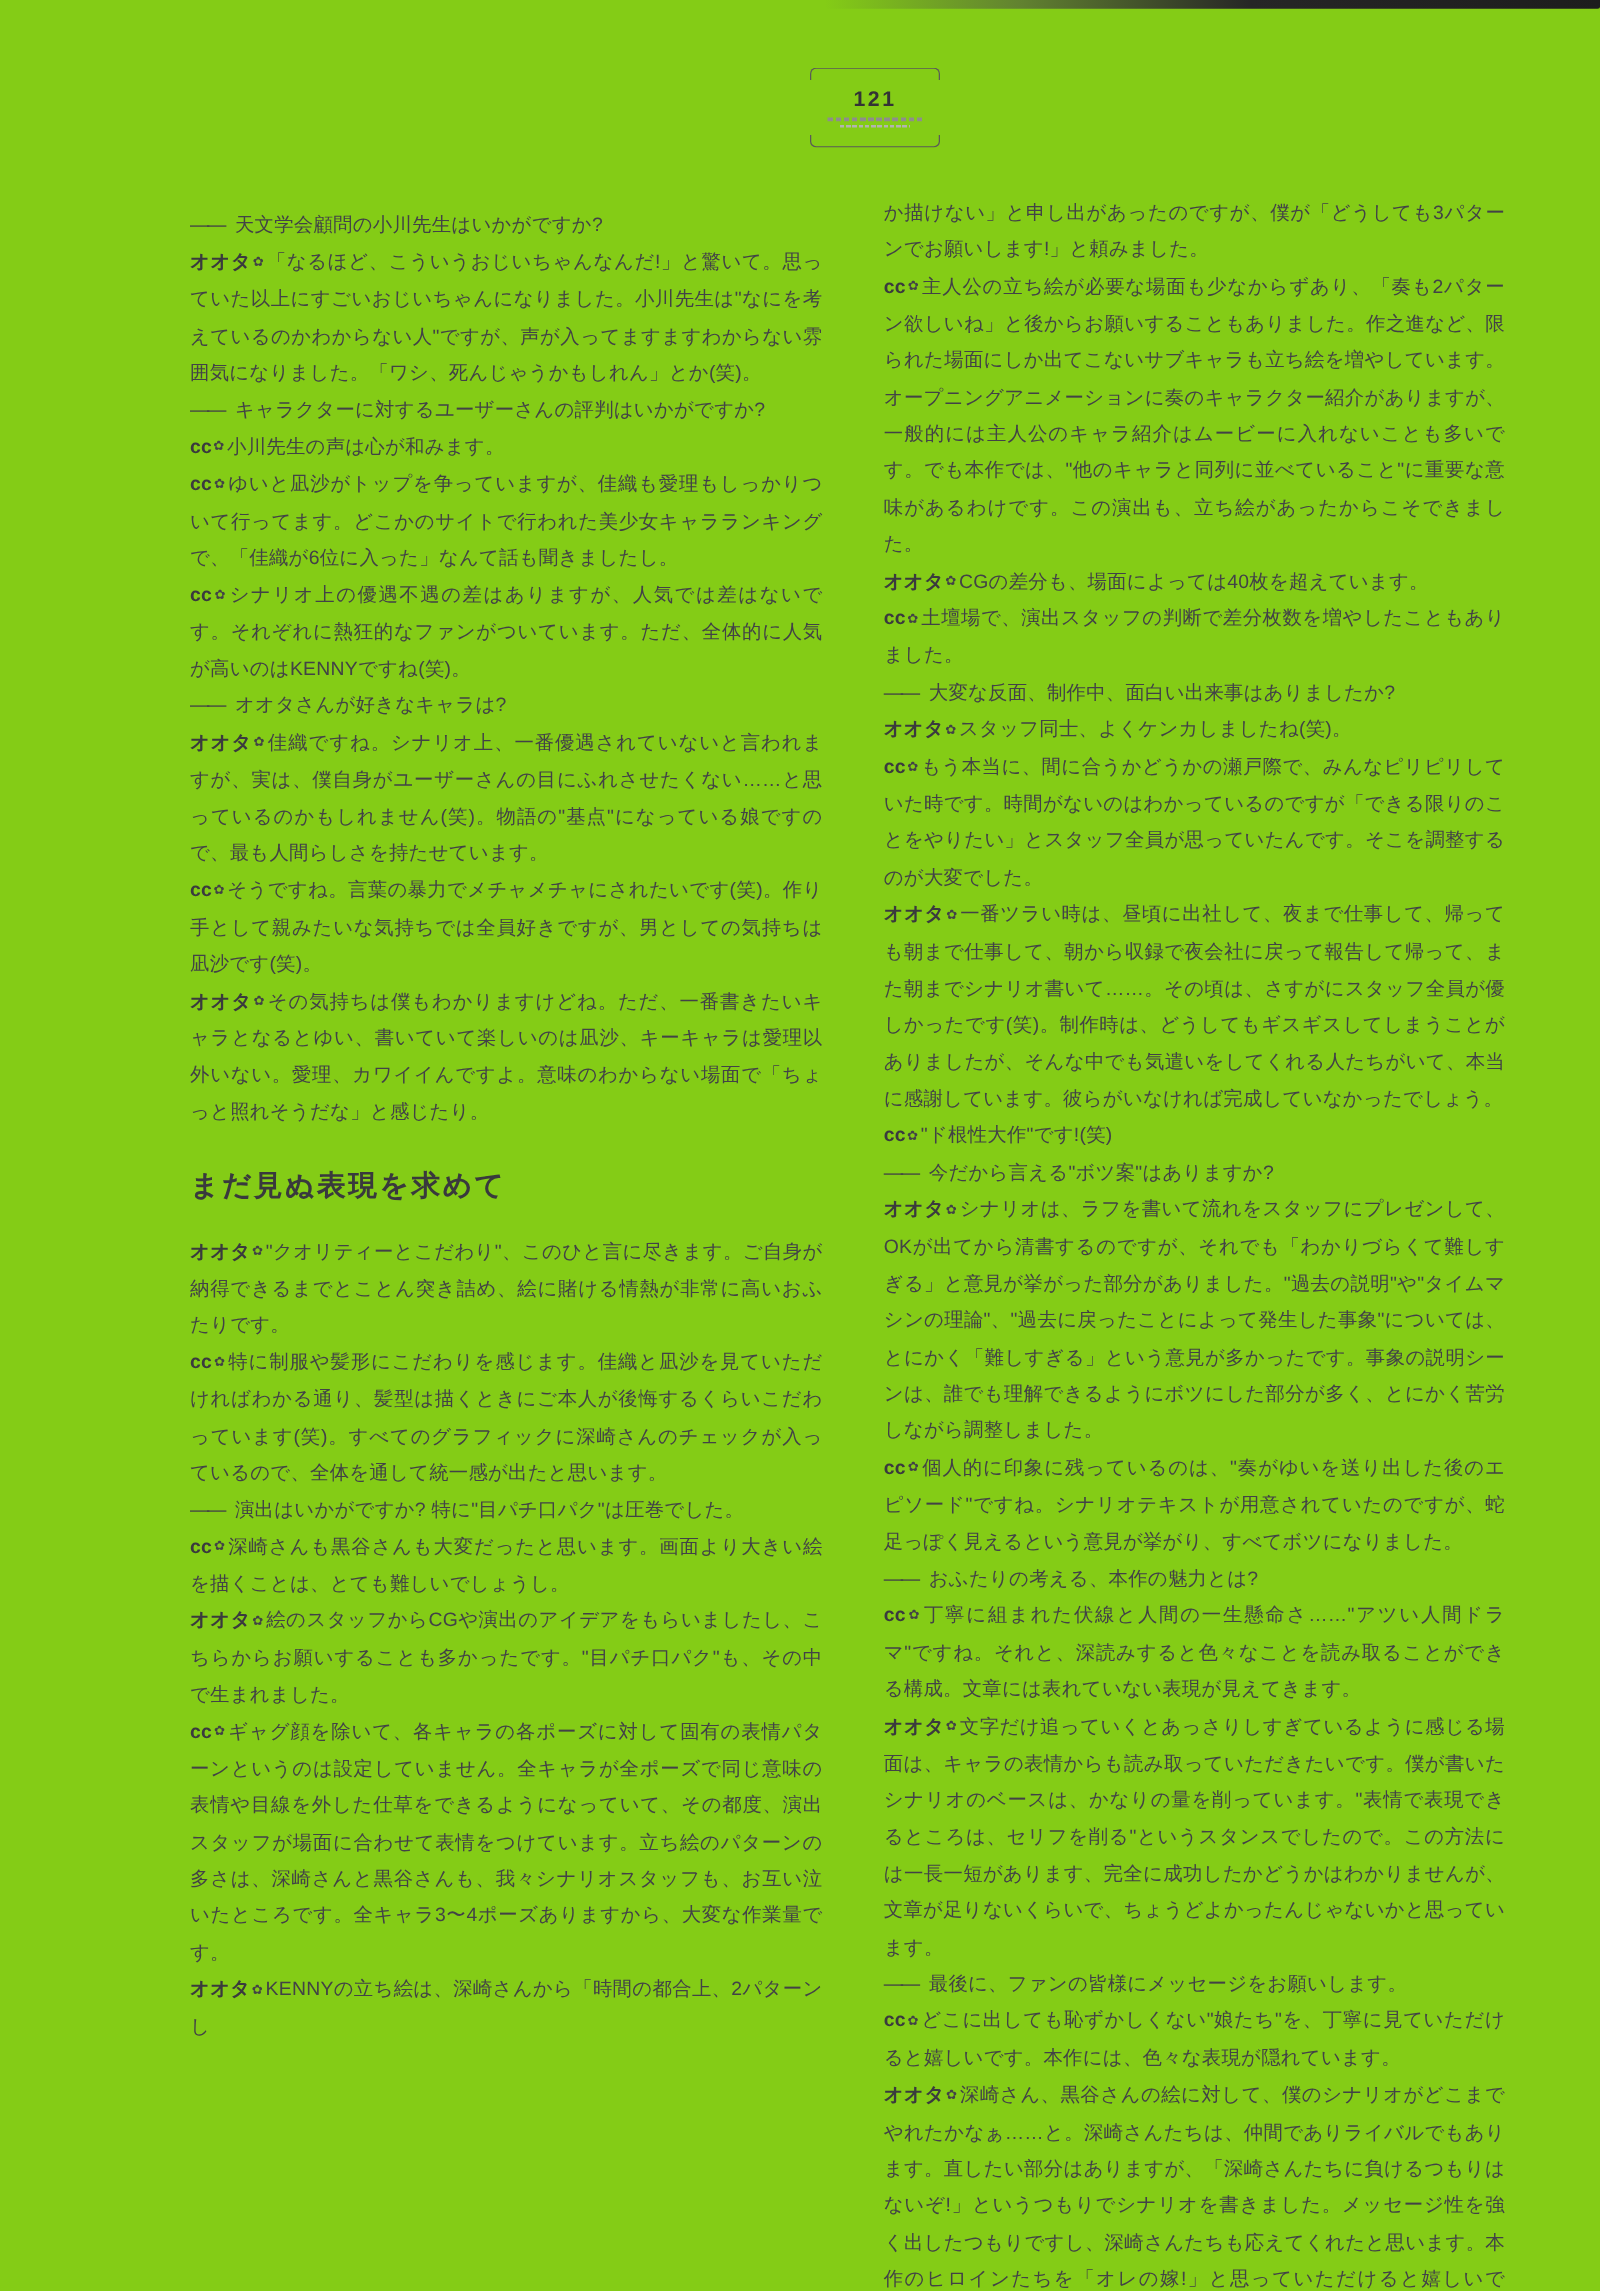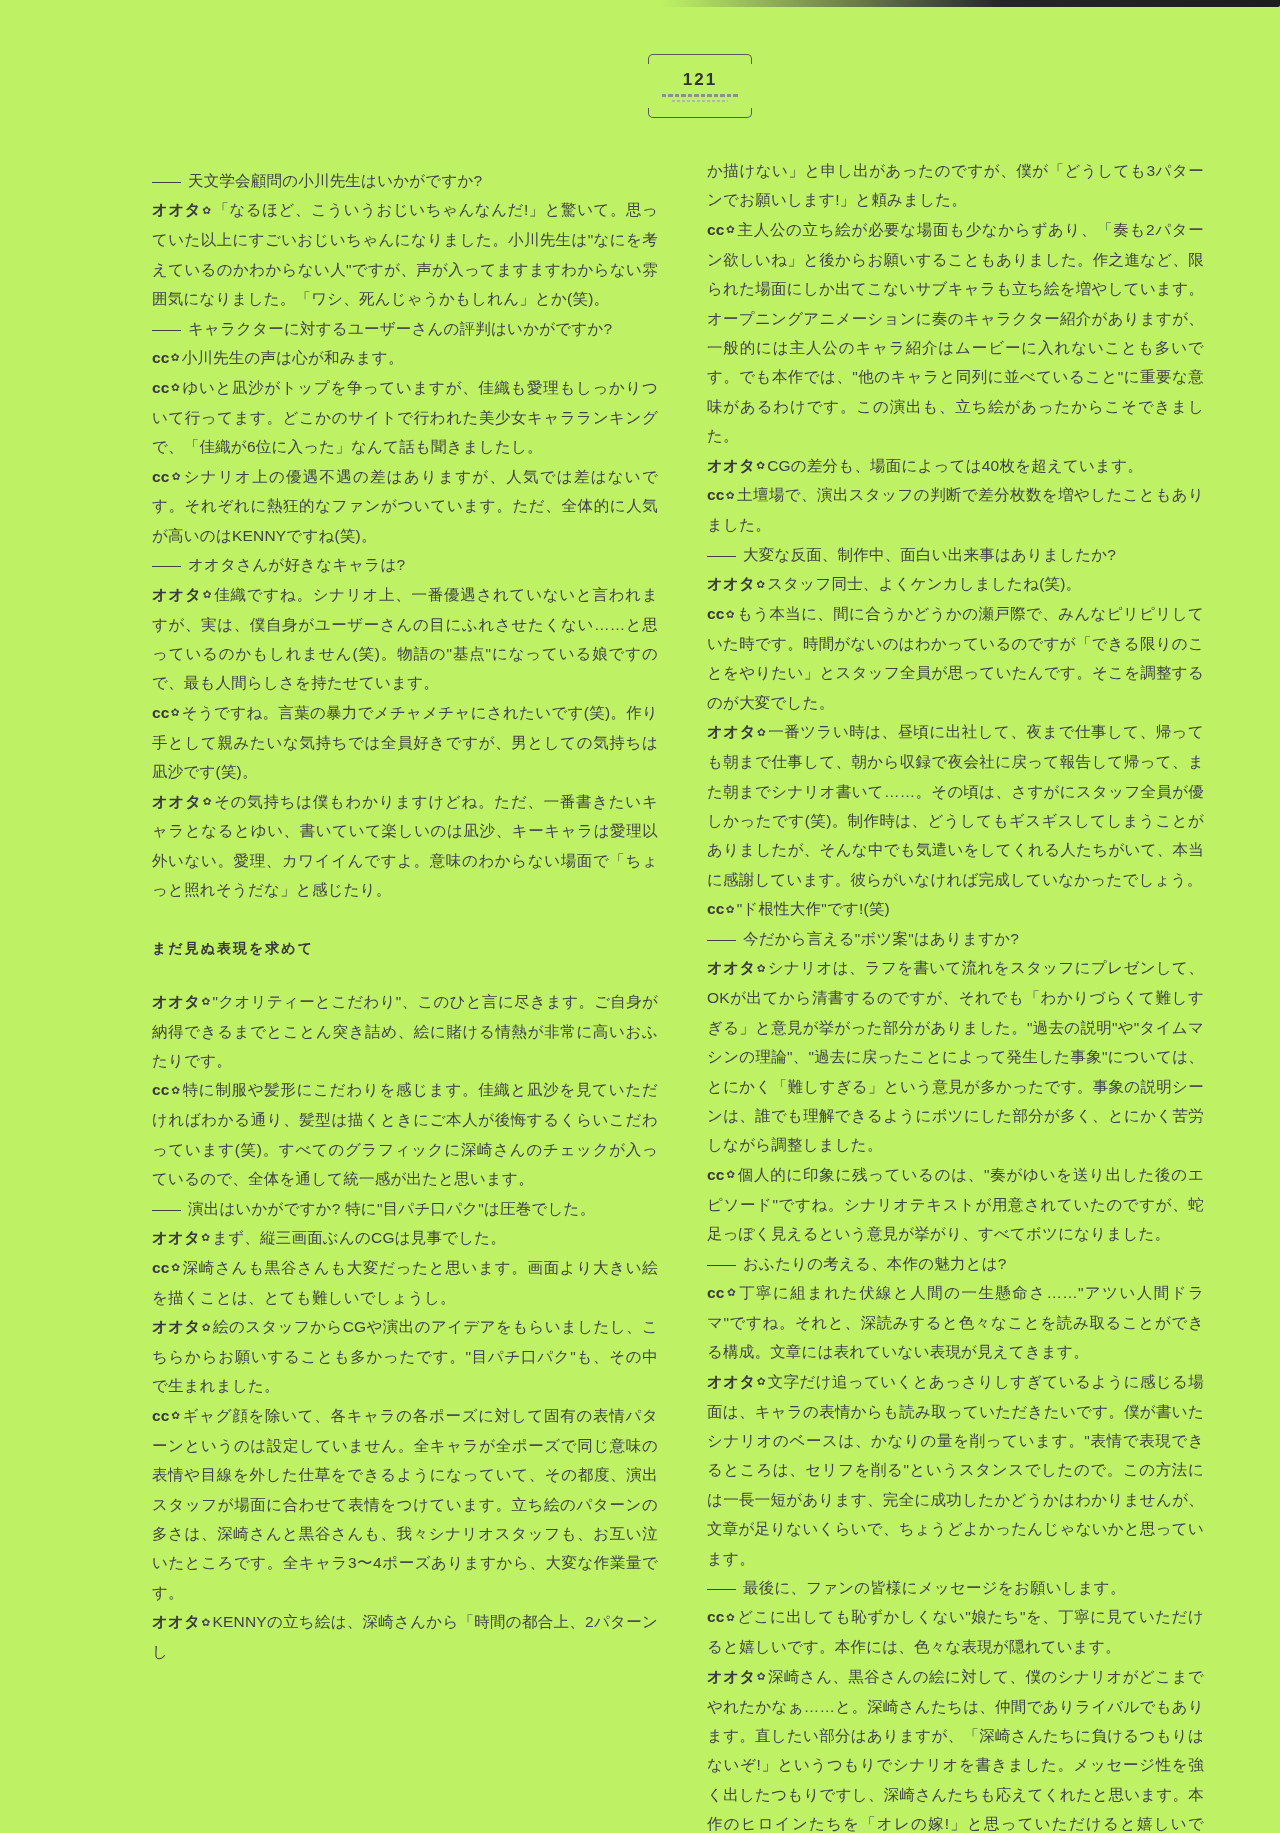--- a/index.html
+++ b/index.html
@@ -1,20 +1,20 @@
 <!DOCTYPE html>
 <html lang="ja"><head>
 <meta charset="utf-8">
 <style>
   html,body{margin:0;padding:0;background:#e8e8e6;}
   .page{
     position:relative;
     width:1280px;height:1833px;
     margin:0 auto;
-    background:#bef264;
+    background:#84cc16;
     overflow:hidden;
     font-family:"Liberation Sans","DejaVu Sans",sans-serif;
   }
   
   .scan-edge{
     position:absolute;top:0;left:660px;right:0;height:7px;
     background:linear-gradient(to right, rgba(70,70,70,0) 0%, rgba(70,70,70,.55) 25%, #262626 55%, #1d1d1d 100%);
     border-radius:0 0 2px 2px;
   }
   
@@ -54,21 +54,21 @@
     text-align:justify;
     letter-spacing:.2px;
   }
   .col.left{left:152px;top:166px;width:506px;}
   .col.right{left:707px;top:156px;width:497px;}
   .col p{margin:0;padding:0;}
   .sp{font-weight:bold;color:#3a3a3e;}
   .flower{font-size:10.5px;vertical-align:1.5px;padding:0 2px 0 1px;}
   .qdash{letter-spacing:-2px;margin-right:9px;}
   h2.sec{
-    font-size:14px;font-weight:bold;color:#39393d;
+    font-size:23px;font-weight:bold;color:#39393d;
     letter-spacing:2px;line-height:34px;
     margin:26px 0 22px;
   }
 </style>
 </head>
 <body>
 
 <div class="page">
 
   <div class="scan-edge"></div>
@@ -89,21 +89,20 @@
       <p><span class="sp">cc</span><span class="flower">✿</span><span>ゆいと凪沙がトップを争っていますが、佳織も愛理もしっかりついて行ってます。どこかのサイトで行われた美少女キャラランキングで、「佳織が6位に入った」なんて話も聞きましたし。</span></p>
       <p><span class="sp">cc</span><span class="flower">✿</span><span>シナリオ上の優遇不遇の差はありますが、人気では差はないです。それぞれに熱狂的なファンがついています。ただ、全体的に人気が高いのはKENNYですね(笑)。</span></p>
       <p><span class="qdash">——</span><span>オオタさんが好きなキャラは?</span></p>
       <p><span class="sp">オオタ</span><span class="flower">✿</span><span>佳織ですね。シナリオ上、一番優遇されていないと言われますが、実は、僕自身がユーザーさんの目にふれさせたくない……と思っているのかもしれません(笑)。物語の"基点"になっている娘ですので、最も人間らしさを持たせています。</span></p>
       <p><span class="sp">cc</span><span class="flower">✿</span><span>そうですね。言葉の暴力でメチャメチャにされたいです(笑)。作り手として親みたいな気持ちでは全員好きですが、男としての気持ちは凪沙です(笑)。</span></p>
       <p><span class="sp">オオタ</span><span class="flower">✿</span><span>その気持ちは僕もわかりますけどね。ただ、一番書きたいキャラとなるとゆい、書いていて楽しいのは凪沙、キーキャラは愛理以外いない。愛理、カワイイんですよ。意味のわからない場面で「ちょっと照れそうだな」と感じたり。</span></p>
       <h2 class="sec">まだ見ぬ表現を求めて</h2>
       <p><span class="sp">オオタ</span><span class="flower">✿</span><span>"クオリティーとこだわり"、このひと言に尽きます。ご自身が納得できるまでとことん突き詰め、絵に賭ける情熱が非常に高いおふたりです。</span></p>
       <p><span class="sp">cc</span><span class="flower">✿</span><span>特に制服や髪形にこだわりを感じます。佳織と凪沙を見ていただければわかる通り、髪型は描くときにご本人が後悔するくらいこだわっています(笑)。すべてのグラフィックに深崎さんのチェックが入っているので、全体を通して統一感が出たと思います。</span></p>
       <p><span class="qdash">——</span><span>演出はいかがですか? 特に"目パチ口パク"は圧巻でした。</span></p>
-      <p><span class="sp">オオタ</span><span class="flower">✿</span><span>まず、縦三画面ぶんのCGは見事でした。</span></p>
       <p><span class="sp">cc</span><span class="flower">✿</span><span>深崎さんも黒谷さんも大変だったと思います。画面より大きい絵を描くことは、とても難しいでしょうし。</span></p>
       <p><span class="sp">オオタ</span><span class="flower">✿</span><span>絵のスタッフからCGや演出のアイデアをもらいましたし、こちらからお願いすることも多かったです。"目パチ口パク"も、その中で生まれました。</span></p>
       <p><span class="sp">cc</span><span class="flower">✿</span><span>ギャグ顔を除いて、各キャラの各ポーズに対して固有の表情パターンというのは設定していません。全キャラが全ポーズで同じ意味の表情や目線を外した仕草をできるようになっていて、その都度、演出スタッフが場面に合わせて表情をつけています。立ち絵のパターンの多さは、深崎さんと黒谷さんも、我々シナリオスタッフも、お互い泣いたところです。全キャラ3〜4ポーズありますから、大変な作業量です。</span></p>
       <p><span class="sp">オオタ</span><span class="flower">✿</span><span>KENNYの立ち絵は、深崎さんから「時間の都合上、2パターンし</span></p>
     </div>
   <div class="col right">
       <p><span>か描けない」と申し出があったのですが、僕が「どうしても3パターンでお願いします!」と頼みました。</span></p>
       <p><span class="sp">cc</span><span class="flower">✿</span><span>主人公の立ち絵が必要な場面も少なからずあり、「奏も2パターン欲しいね」と後からお願いすることもありました。作之進など、限られた場面にしか出てこないサブキャラも立ち絵を増やしています。オープニングアニメーションに奏のキャラクター紹介がありますが、一般的には主人公のキャラ紹介はムービーに入れないことも多いです。でも本作では、"他のキャラと同列に並べていること"に重要な意味があるわけです。この演出も、立ち絵があったからこそできました。</span></p>
       <p><span class="sp">オオタ</span><span class="flower">✿</span><span>CGの差分も、場面によっては40枚を超えています。</span></p>
       <p><span class="sp">cc</span><span class="flower">✿</span><span>土壇場で、演出スタッフの判断で差分枚数を増やしたこともありました。</span></p>

